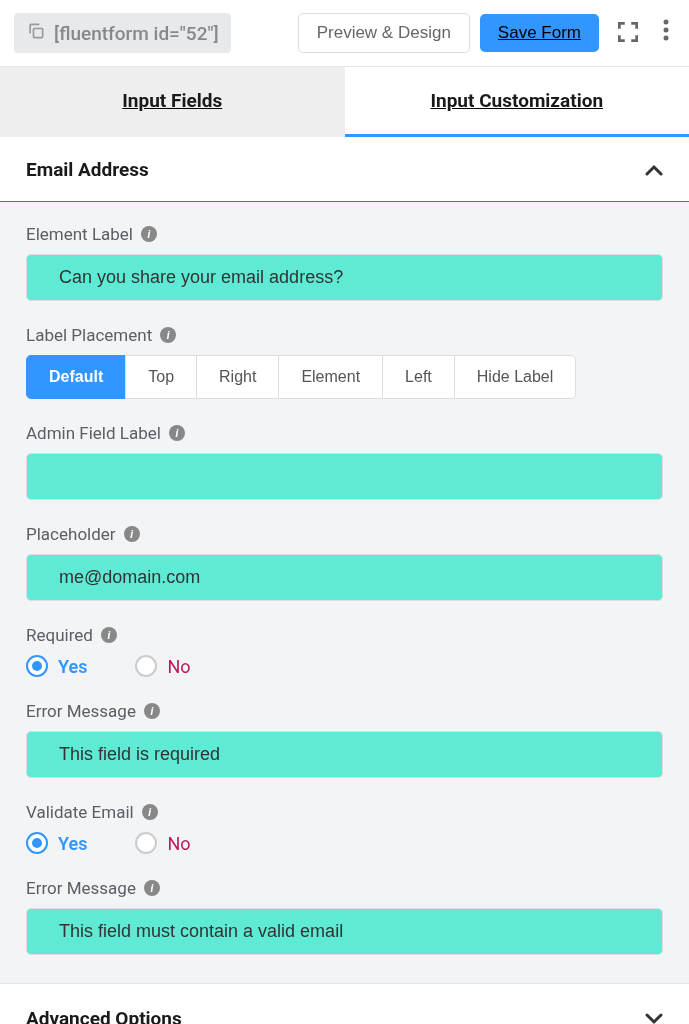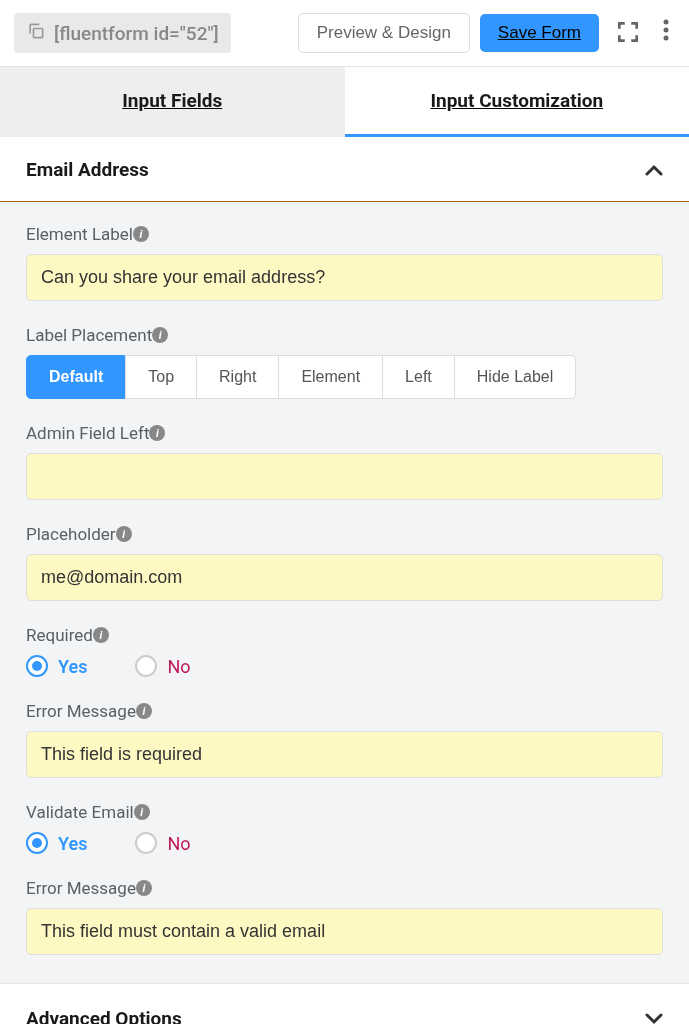--- a/index.html
+++ b/index.html
@@ -20,23 +20,23 @@
     .tabs { display: flex; background: #eeeeef; border-top: 1px solid #e5e5e5; text-decoration: underline; }
     .tab { flex: 1; text-align: center; padding: 22px 0; font-size: 19px; font-weight: 700; color: #1a1a1a; cursor: pointer; }
     .tab.active { background: #fff; border-bottom: 3px solid #3196ff; }
     
     .section-header { display: flex; justify-content: space-between; align-items: center; padding: 20px 26px; border-bottom: 1px solid #a16207; }
     .section-title { font-size: 19px; font-weight: 700; color: #1a1a1a; }
     .chevron { font-size: 20px; color: #333; }
     
     .panel { background: #f3f4f5; padding: 22px 26px; }
     .field-group { margin-bottom: 24px; }
-    .field-label { display: flex; align-items: center; gap: 0; font-size: 17px; color: #5a5f66; margin-bottom: 10px; }
+    .field-label { display: flex; align-items: center; gap: 8px; font-size: 17px; color: #5a5f66; margin-bottom: 10px; }
     .info-icon { display: inline-flex; align-items: center; justify-content: center; width: 16px; height: 16px; border-radius: 50%; background: #888; color: #fff; font-size: 11px; font-weight: 700; font-style: italic; }
-    .text-input { width: 100%; padding: 12px 14px; border: 1px solid #ddd; border-radius: 5px; font-size: 18px; color: #333; background: #fef9c3; }
+    .text-input { width: 100%; padding: 12px 32px; border: 1px solid #ddd; border-radius: 5px; font-size: 18px; color: #333; background: #5eead4; }
     
     .segment-group { display: flex; }
     .segment { padding: 12px 22px; background: #fff; border: 1px solid #ddd; font-size: 16px; color: #555; cursor: pointer; margin-left: -1px; }
     .segment:first-child { border-radius: 5px 0 0 5px; margin-left: 0; }
     .segment:last-child { border-radius: 0 5px 5px 0; }
     .segment.active { background: #3196ff; color: #fff; border-color: #3196ff; font-weight: 600; }
     
     .radio-group { display: flex; gap: 48px; margin-top: 10px; }
     .radio-option { display: flex; align-items: center; gap: 10px; cursor: pointer; }
     .radio-circle { width: 22px; height: 22px; border-radius: 50%; border: 2px solid #ccc; background: #fff; display: flex; align-items: center; justify-content: center; }
@@ -112,21 +112,21 @@
       <button class="segment">Top</button>
       <button class="segment">Right</button>
       <button class="segment">Element</button>
       <button class="segment">Left</button>
       <button class="segment">Hide Label</button>
     </div>
   </div>
 
   <div class="field-group">
     <div class="field-label">
-      <span>Admin Field Left</span>
+      <span>Admin Field Label</span>
       <span class="info-icon">i</span>
     </div>
     <input class="text-input" value="" style="">
   </div>
 
   <div class="field-group">
     <div class="field-label">
       <span>Placeholder</span>
       <span class="info-icon">i</span>
     </div>

